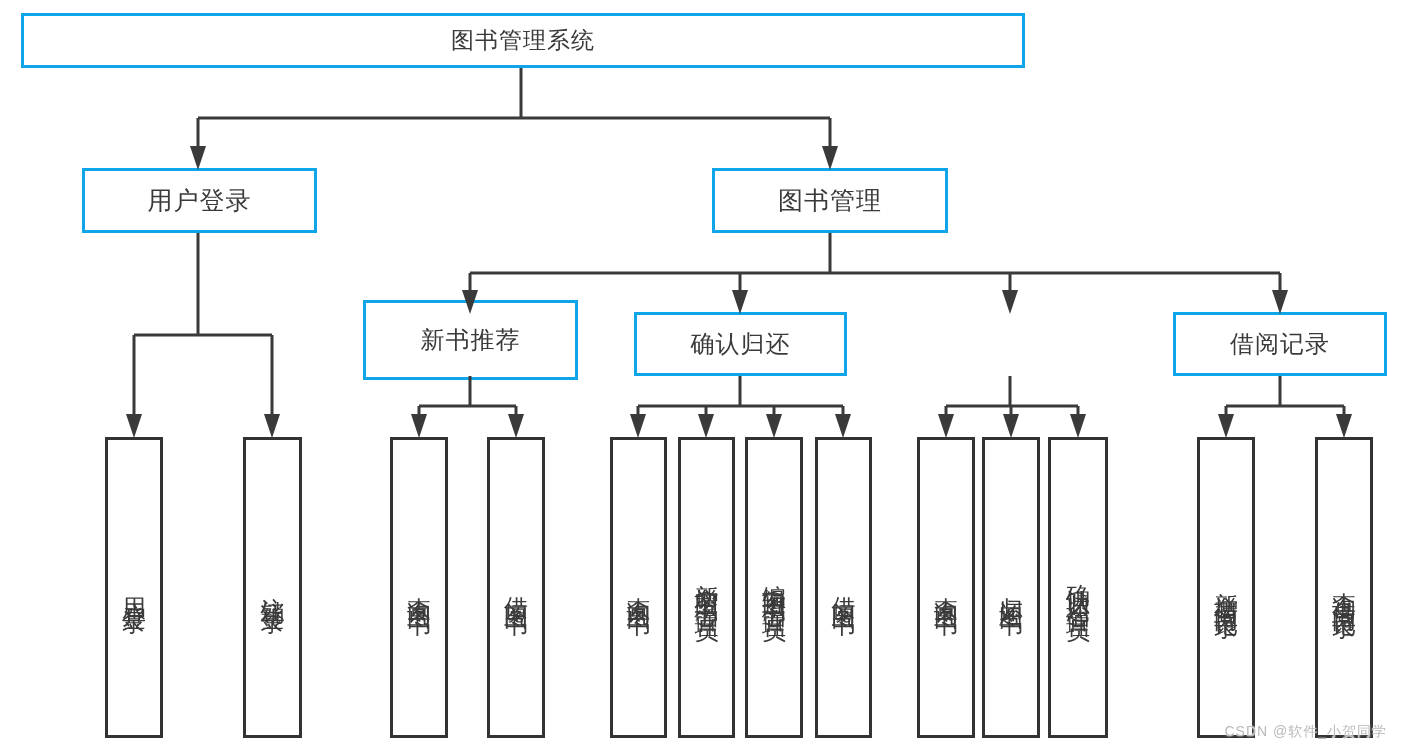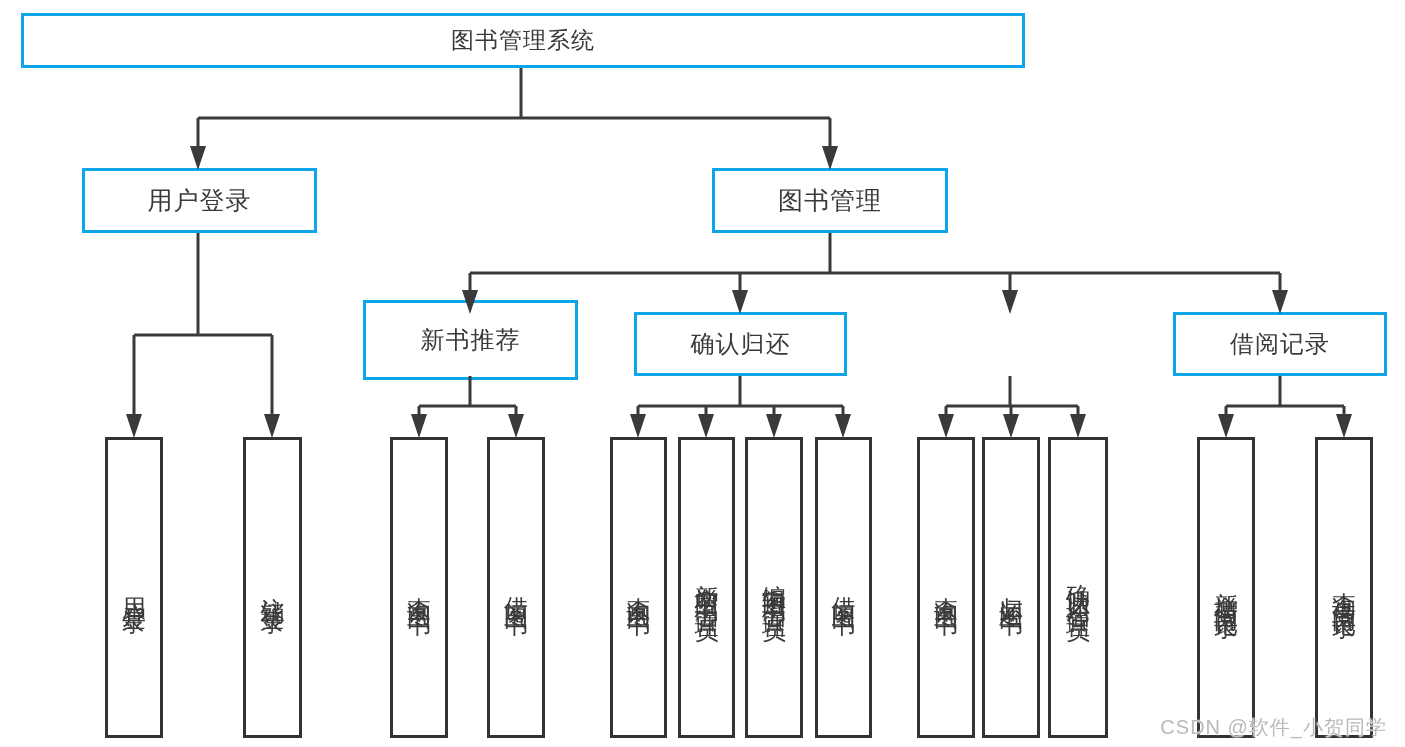--- a/index.html
+++ b/index.html
@@ -47,21 +47,21 @@
   }
   #wires{
     position:absolute;left:0;top:0;width:1405px;height:747px;
     z-index:3;pointer-events:none;
   }
   #wires path{stroke:#3a3a3a;stroke-width:3;fill:none;}
   #wires polygon{fill:#3a3a3a;stroke:none;}
   .watermark{
     position:absolute;
     right:18px;bottom:6px;
-    font-size:20px;
+    font-size:14px;
     color:#b9b9b9;
     text-shadow:0 0 2px #ffffff, 0 0 1px #ffffff;
     z-index:4;
     letter-spacing:1px;
   }
 </style>
 </head>
 <body>
 
 <div id="stage">

